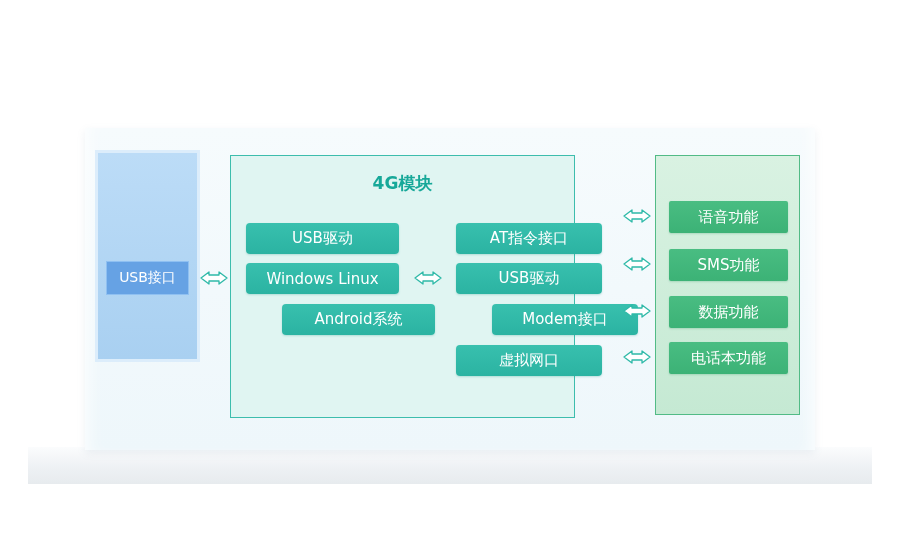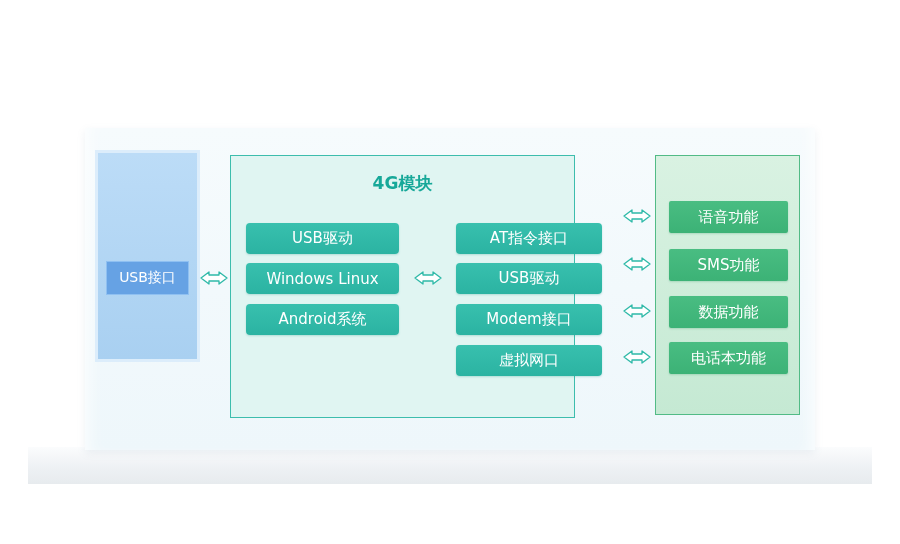--- a/index.html
+++ b/index.html
@@ -49,21 +49,21 @@
     position: absolute; height: 31px;
     background: linear-gradient(180deg, #38c0ae 0%, #2bb3a2 100%);
     color: #ffffff; font-size: 15px; border-radius: 4px;
     display: flex; align-items: center; justify-content: center;
     box-shadow: 0 1px 2px rgba(40,150,135,0.25);
   }
   .col-left  { left: 15px;  width: 153px; }
   .col-right { left: 225px; width: 146px; }
   .row-0 { top: 67px; }
   .row-1 { top: 107px; }
-  .row-2 { top: 148px; }
+  .row-2 { top: 148px; margin-left: 36px; }
   .row-3 { top: 189px; }
 
   
   .right-panel {
     position: absolute; left: 570px; top: 27px; width: 145px; height: 260px;
     background: linear-gradient(180deg, #d9f2e2 0%, #c5e9d3 100%);
     border: 1px solid #52bb86;
   }
   .green-box {
     position: absolute; left: 13px; width: 119px; height: 32px;

